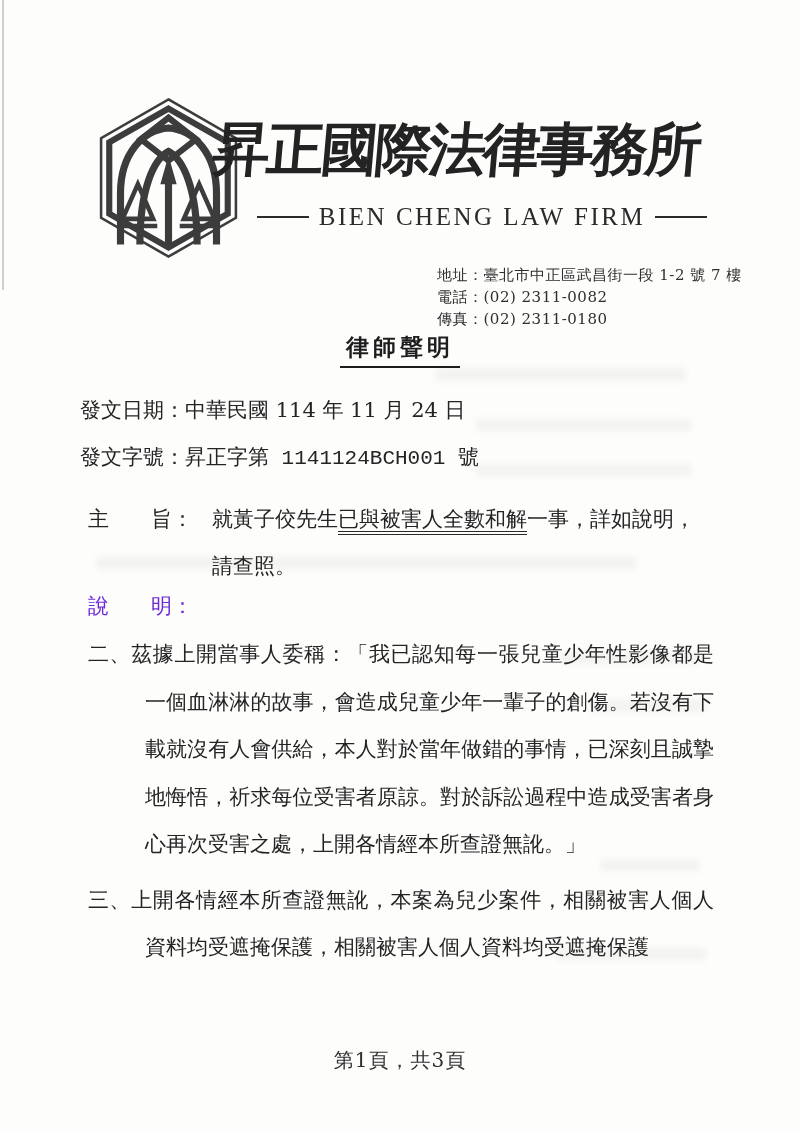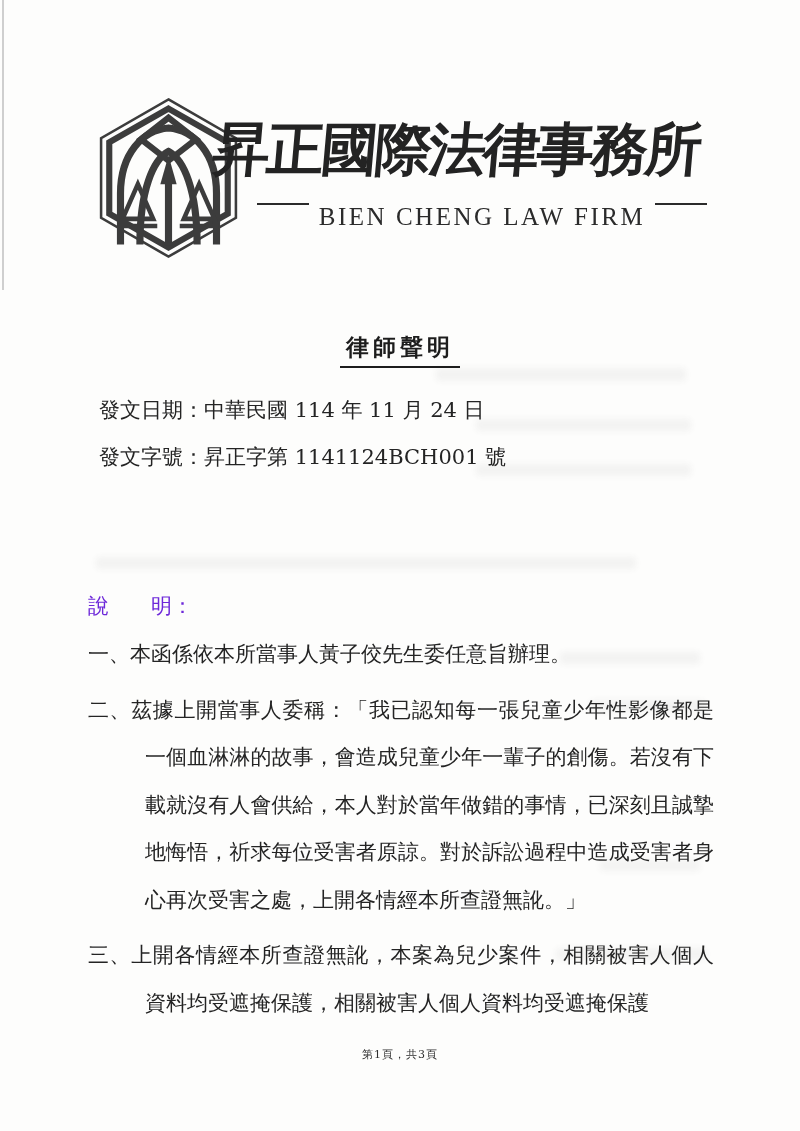--- a/index.html
+++ b/index.html
@@ -49,21 +49,21 @@
     white-space: nowrap;
     transform: skewX(-5deg);
     color: #232323;
     text-align: center;
   }
   .firm-name-en {
     position: absolute;
     left: 246px; top: 203px;
     width: 472px;
     display: flex;
-    align-items: flex-start;
+    align-items: center;
     justify-content: center;
     gap: 10px;
     color: #2b2b2b;
   }
   .firm-name-en .rule {
     flex: 0 0 52px;
     height: 2px;
     background: #2b2b2b;
   }
   .firm-name-en .en-text {
@@ -94,27 +94,27 @@
     font-size: 23px;
     font-weight: 700;
     letter-spacing: 4px;
     color: #1d1d1d;
     border-bottom: 2px solid #1d1d1d;
     padding: 0 6px 3px 6px;
   }
 
   .meta-line {
     position: absolute;
-    left: 99px;
+    left: 80px;
     font-size: 21px;
     color: #242424;
     white-space: nowrap;
   }
   .issue-date { top: 396px; }
-  .ref-number { top: 443px; }
+  .ref-number { top: 443px; font-family: Liberation Mono, monospace; }
 
   .subject {
     position: absolute;
     left: 88px; top: 496px;
     width: 630px;
     display: flex;
     font-size: 21px;
     line-height: 47px;
     color: #242424;
   }
@@ -147,21 +147,21 @@
     text-align: justify;
     margin-bottom: 8px;
   }
   .item .marker { display: inline; }
 
   .page-footer {
     position: absolute;
     left: 0; top: 1047px;
     width: 800px;
     text-align: center;
-    font-size: 11px;
+    font-size: 20px;
     color: #2e2e2e;
     letter-spacing: 1px;
   }
 </style>
 </head>
 <body>
 
 <div class="page">
 
   <div class="scan-edge-line"></div>
@@ -201,32 +201,43 @@
   </div>
 
   <div class="firm-name-zh">昇正國際法律事務所</div>
 
   <div class="firm-name-en">
     <span class="rule"></span>
     <span class="en-text">BIEN CHENG LAW FIRM</span>
     <span class="rule"></span>
   </div>
 
+  <div class="contact">
+    <div>地址：臺北市中正區武昌街一段 1-2 號 7 樓</div>
+    <div>電話：(02) 2311-0082</div>
+    <div>傳真：(02) 2311-0180</div>
+  </div>
 
   <div class="doc-title-row">
     <span class="doc-title">律師聲明</span>
   </div>
 
   <div class="meta-line issue-date">發文日期：中華民國 114 年 11 月 24 日</div>
   <div class="meta-line ref-number">發文字號：昇正字第 1141124BCH001 號</div>
 
+  <div class="subject">
+    <div class="subject-label">主　　旨：</div>
+    <div class="subject-body">
+      <div><span>就黃子佼先生</span><span class="double-underline">已與被害人全數和解</span><span>一事，詳如說明，</span></div>
+      <div>請查照。</div>
+    </div>
+  </div>
 
   <div class="explain-label">說　　明：</div>
 
   <div class="items">
-    <div class="item"><span class="marker">一、</span><span>本函係依本所當事人黃子佼先生委任意旨辦理。</span></div>
     <div class="item"><span class="marker">二、</span><span>茲據上開當事人委稱：「我已認知每一張兒童少年性影像都是一個血淋淋的故事，會造成兒童少年一輩子的創傷。若沒有下載就沒有人會供給，本人對於當年做錯的事情，已深刻且誠摯地悔悟，祈求每位受害者原諒。對於訴訟過程中造成受害者身心再次受害之處，上開各情經本所查證無訛。」</span></div>
     <div class="item"><span class="marker">三、</span><span>上開各情經本所查證無訛，本案為兒少案件，相關被害人個人資料均受遮掩保護，相關被害人個人資料均受遮掩保護</span></div>
   </div>
 
   <div class="page-footer">第1頁，共3頁</div>
 
 </div>
 
 </body></html>

